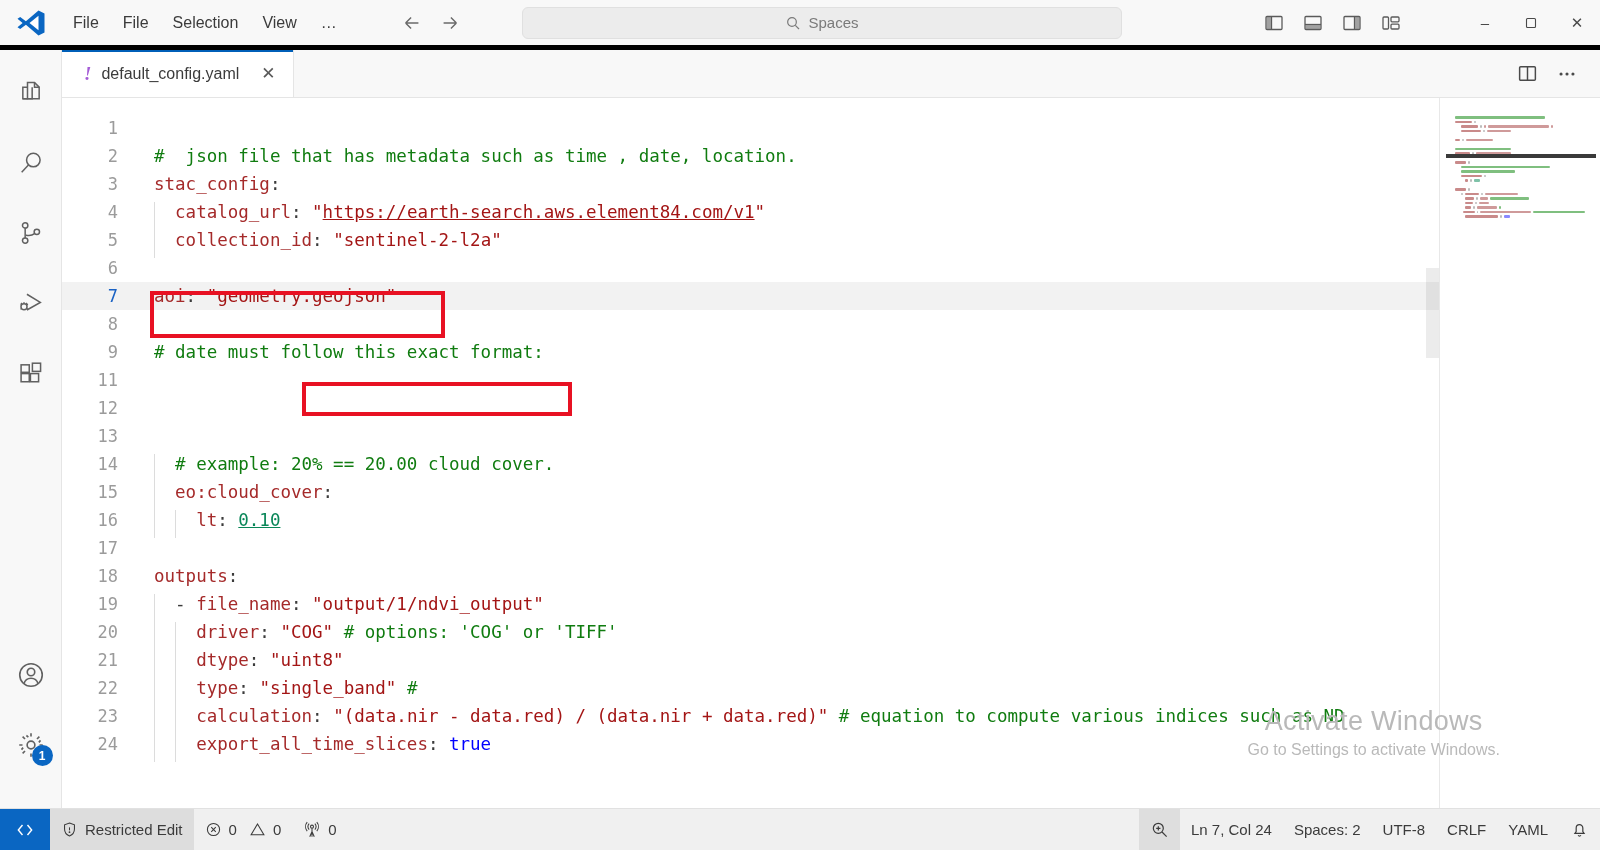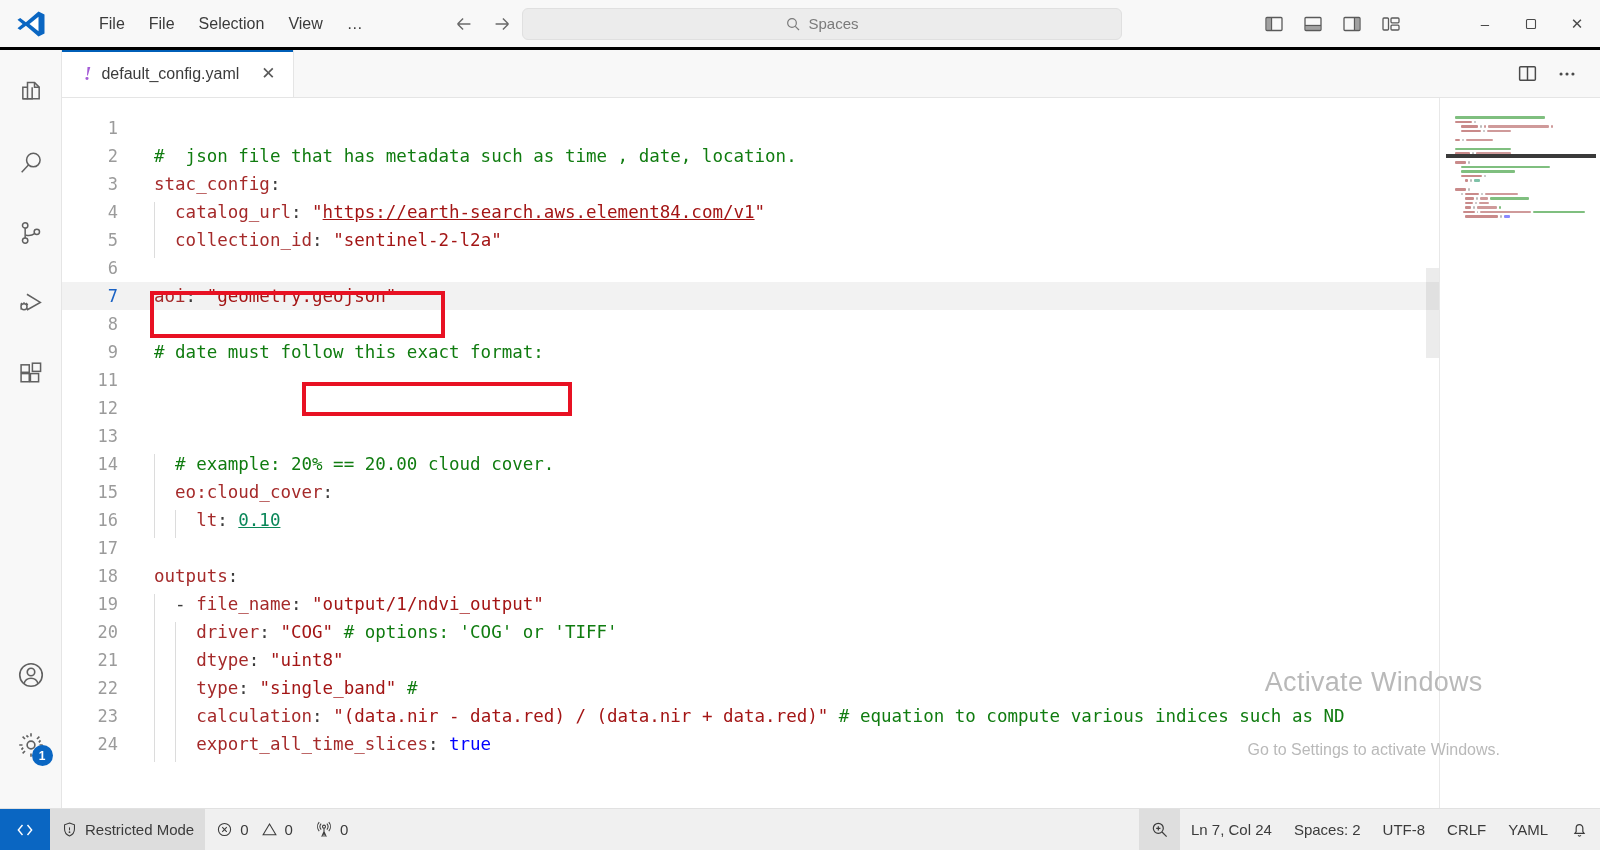--- a/index.html
+++ b/index.html
@@ -6,22 +6,22 @@
   html,body { width:1600px; height:850px; overflow:hidden; }
   body {
     font-family:"Liberation Sans", sans-serif;
     background:#f8f8f8; color:#3b3b3b;
     -webkit-font-smoothing:antialiased;
   }
   .app { position:relative; width:1600px; height:850px; display:flex; flex-direction:column; }
 
   
   .titlebar {
-    height:50px; background:#f8f8f8; border-bottom:3px solid #000000;
-    display:flex; align-items:center; flex:0 0 50px; position:relative;gap:26px;
+    height:50px; background:#f8f8f8; border-bottom:5px solid #000000;
+    display:flex; align-items:center; flex:0 0 50px; position:relative;
   }
   .vslogo { width:62px; display:flex; align-items:center; justify-content:center; }
   .menu { display:flex; align-items:center; gap:2px; }
   .menu-item {
     font-size:16px; color:#3b3b3b; padding:4px 11px; border-radius:4px;
     line-height:22px; white-space:nowrap; cursor:default;
   }
   .navbtns { display:flex; align-items:center; gap:14px; margin-left:52px; }
   .navbtn { width:24px; height:24px; display:flex; align-items:center; justify-content:center; color:#6a6a6a; }
   .searchwrap { position:absolute; left:522px; width:600px; display:flex; justify-content:center; }
@@ -121,21 +121,21 @@
 
   
   .vscroll { position:absolute; right:0; top:170px; width:14px; height:90px; background:rgba(100,100,100,.12); }
 
   
   .watermark {
     position:absolute; right:100px; bottom:46px; text-align:center;
     color:#b9b9b9; pointer-events:none; z-index:4; user-select:none;
   }
   .wm1 { font-size:27px; letter-spacing:.3px; line-height:34px; }
-  .wm2 { font-size:16px; line-height:24px;margin-top:39px; }
+  .wm2 { font-size:16px; line-height:24px; }
 
   
   .statusbar {
     height:42px; flex:0 0 42px; background:#f0f0f0; border-top:1px solid #e1e1e1;
     display:flex; align-items:center; font-size:15px; color:#3b3b3b;
   }
   .sb-remote {
     background:#0a66c2; color:#fff; height:42px; width:50px;
     display:flex; align-items:center; justify-content:center; font-size:16px;
   }
@@ -504,21 +504,21 @@
     </div>
 
     <div class="sb-item sb-restricted">
       <span>
         <svg width="17" height="17" viewBox="0 0 24 24" fill="none" stroke="#3b3b3b" stroke-width="1.5">
           <path d="M12 2.8l7 2.6v6c0 5-3.2 8.3-7 9.8-3.8-1.5-7-4.8-7-9.8v-6z"></path>
           <path d="M12 9v4.2"></path>
             <circle cx="12" cy="15.8" r=".5" fill="#3b3b3b"></circle>
         </svg>
       </span>
-      <span>Restricted Mode</span>
+      <span>Restricted Edit</span>
     </div>
 
     <div class="sb-item">
       <span>
         <svg width="17" height="17" viewBox="0 0 24 24" fill="none" stroke="#3b3b3b" stroke-width="1.5">
           <circle cx="12" cy="12" r="8.6"></circle>
             <path d="M8.8 8.8l6.4 6.4M15.2 8.8l-6.4 6.4"></path>
         </svg>
       </span>
       <span>0</span>

